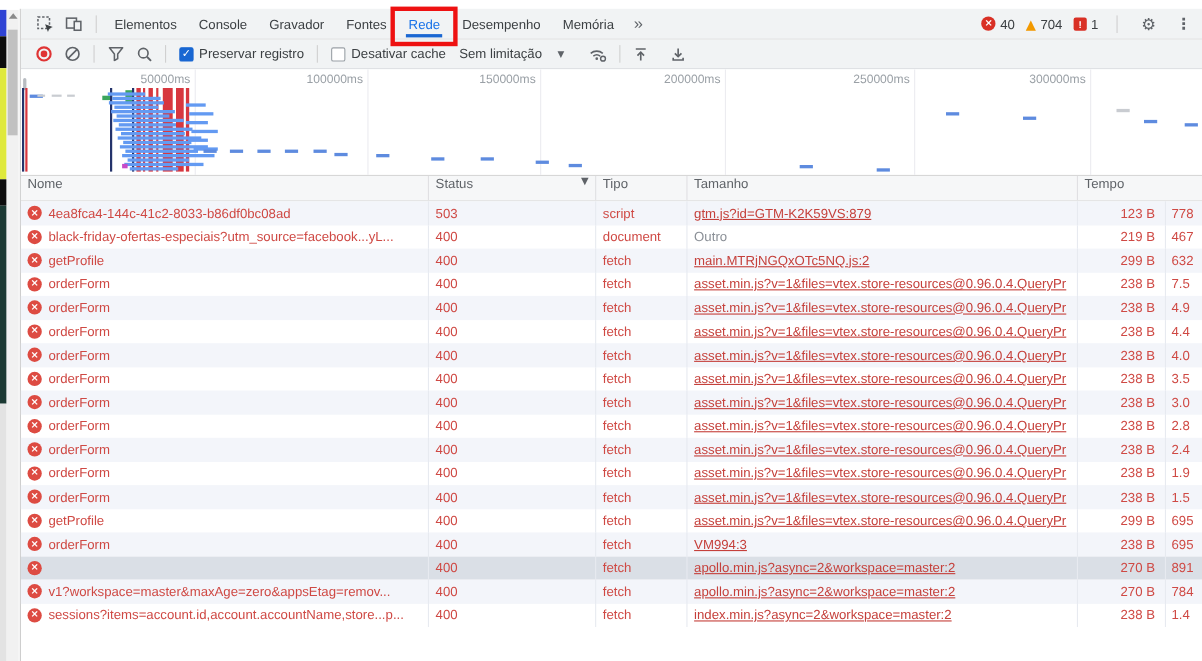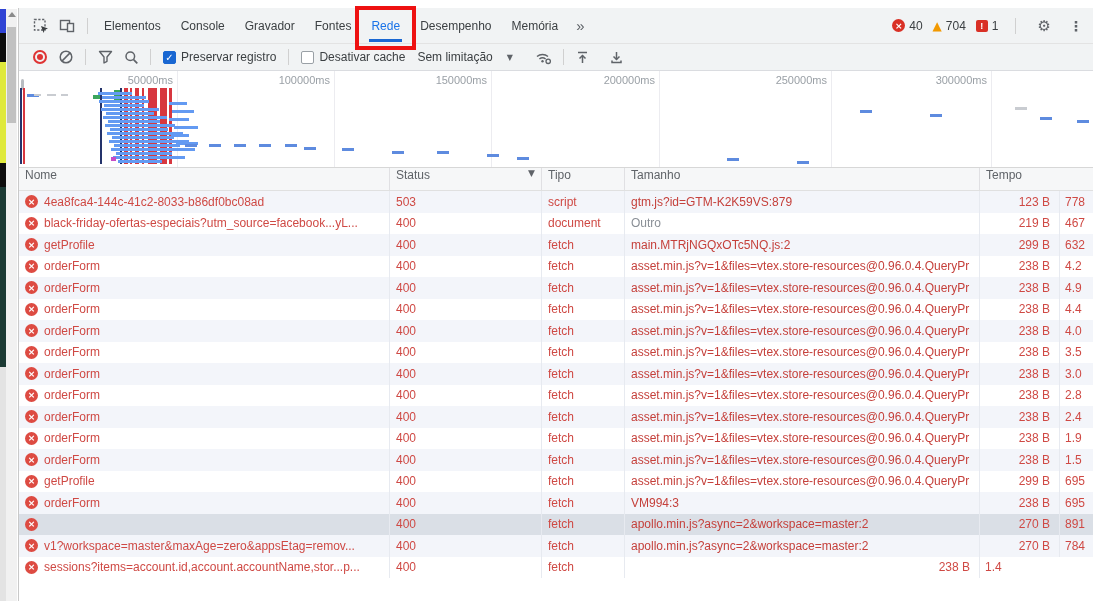--- a/index.html
+++ b/index.html
@@ -12,21 +12,21 @@
   .edge-strip { position:absolute; left:0; top:0; width:6px; height:601px; }
   .edge-seg { position:absolute; left:0; width:6px; }
   .page-scrollbar { position:absolute; left:6px; top:9px; width:11px; height:592px; background:#f1f1f1; }
   .scroll-up-btn { position:absolute; top:3px; left:2px; width:0; height:0; border-left:4px solid transparent; border-right:4px solid transparent; border-bottom:5px solid #8a8a8a; }
   .scroll-thumb { position:absolute; top:18px; left:1px; width:9px; height:96px; background:#c1c1c1; }
 
   
   .devtools { position:absolute; left:18px; top:8px; width:1075px; height:593px; background:#fff; border-left:1px solid #c9c9c9; }
 
   
-  .tabbar { position:relative; display:flex; align-items:center; height:36px; background:#f1f3f4; border-bottom:1px solid #e3e3e3; padding-left:10px; }
+  .tabbar { position:relative; display:flex; align-items:center; height:28px; background:#f1f3f4; border-bottom:1px solid #e3e3e3; padding-left:10px; }
   .tb-icon { display:flex; align-items:center; justify-content:center; width:24px; height:24px; margin-right:2px; }
   .v-div { width:1px; height:16px; background:#d0d0d0; margin:0 6px; }
   .tab { position:relative; display:flex; align-items:center; gap:5px; height:100%; padding:0 10px; color:#3c4043; cursor:default; white-space:nowrap; }
   .tab.selected { color:#1a73e8; }
   .tab.selected .tab-underline { position:absolute; left:8px; right:8px; bottom:1px; height:3px; background:#1a67d2; }
   .tab-annotation { position:absolute; left:-6px; right:-6px; top:-2px; bottom:-7px; border:4px solid #ee1111; pointer-events:none; z-index:20; }
   .more-tabs { font-size:15px; color:#5f6368; padding:0 8px; letter-spacing:-1px; }
   .badges { display:flex; align-items:center; gap:10px; margin-left:auto; padding-right:4px; }
   .badge { display:flex; align-items:center; gap:4px; color:#3c4043; }
   .err-circle { display:inline-flex; align-items:center; justify-content:center; width:13px; height:13px; border-radius:50%; background:#d93025; color:#fff; font-size:9px; font-weight:bold; font-family:"DejaVu Sans",sans-serif; }
@@ -59,21 +59,21 @@
   .hcell { display:flex; padding:0 6px; border-right:1px solid #e0e0e3; overflow:hidden; white-space:nowrap; }
   .hcell:last-child { border-right:none; }
   .hcell .sort { margin-left:auto; font-size:9px; color:#5f6368; font-family:"DejaVu Sans",sans-serif; }
   .net-row { display:grid; grid-template-columns:371px 152px 83px 355px 80px 1fr; height:21.5px; color:#cf4944; }
   .net-row.odd { background:#f3f5fa; }
   .net-row.hovered { background:#dadfe6; }
   .cell { display:flex; align-items:center; padding:0 6px; border-right:1px solid #e7eaf0; overflow:hidden; white-space:nowrap; }
   .cell:last-child { border-right:none; padding:0 2px 0 5px; }
   .cell.size { justify-content:flex-end; padding-right:9px; }
   .row-err { flex:0 0 auto; display:inline-flex; align-items:center; justify-content:center; width:13px; height:13px; border-radius:50%; background:#dd4b42; color:#fff; font-size:9px; font-weight:bold; margin-right:6px; font-family:"DejaVu Sans",sans-serif; }
-  .init-link { color:#c5403b; }
+  .init-link { text-decoration:underline; color:#c5403b; }
   .init-plain { color:#8a8f96; }
   svg.ico { display:block; }
 </style>
 </head>
 <body>
 
 <div class="screen">
 
   <div class="edge-strip">
       <div class="edge-seg" style="top: 0px; height: 9px; background: rgb(255, 255, 255);"></div>
@@ -351,21 +351,21 @@
           <div class="cell">
             <span class="row-err">×</span>
             <span>orderForm</span>
           </div>
           <div class="cell">400</div>
           <div class="cell">fetch</div>
           <div class="cell">
             <span class="init-link">asset.min.js?v=1&amp;files=vtex.store-resources@0.96.0.4.QueryPr</span>
           </div>
           <div class="cell size">238 B</div>
-          <div class="cell">4.2</div>
+          <div class="cell">7.5</div>
         </div>
         <div class="net-row odd">
           <div class="cell">
             <span class="row-err">×</span>
             <span>orderForm</span>
           </div>
           <div class="cell">400</div>
           <div class="cell">fetch</div>
           <div class="cell">
             <span class="init-link">asset.min.js?v=1&amp;files=vtex.store-resources@0.96.0.4.QueryPr</span>
@@ -524,23 +524,26 @@
           <div class="cell">fetch</div>
           <div class="cell">
             <span class="init-link">apollo.min.js?async=2&amp;workspace=master:2</span>
           </div>
           <div class="cell size">270 B</div>
           <div class="cell">784</div>
         </div>
         <div class="net-row even">
           <div class="cell">
             <span class="row-err">×</span>
-            <span>sessions?items=account.id,account.accountName,stor...p...</span>
-          </div>
-          <div class="cell">400</div>
-          <div class="cell">fetch</div>
+            <span>sessions?items=account.id,account.accountName,store...p...</span>
+          </div>
+          <div class="cell">400</div>
+          <div class="cell">fetch</div>
+          <div class="cell">
+            <span class="init-link">index.min.js?async=2&amp;workspace=master:2</span>
+          </div>
           <div class="cell size">238 B</div>
           <div class="cell">1.4</div>
         </div>
       </div>
 
   </div>
 </div>
 
 </body></html>

